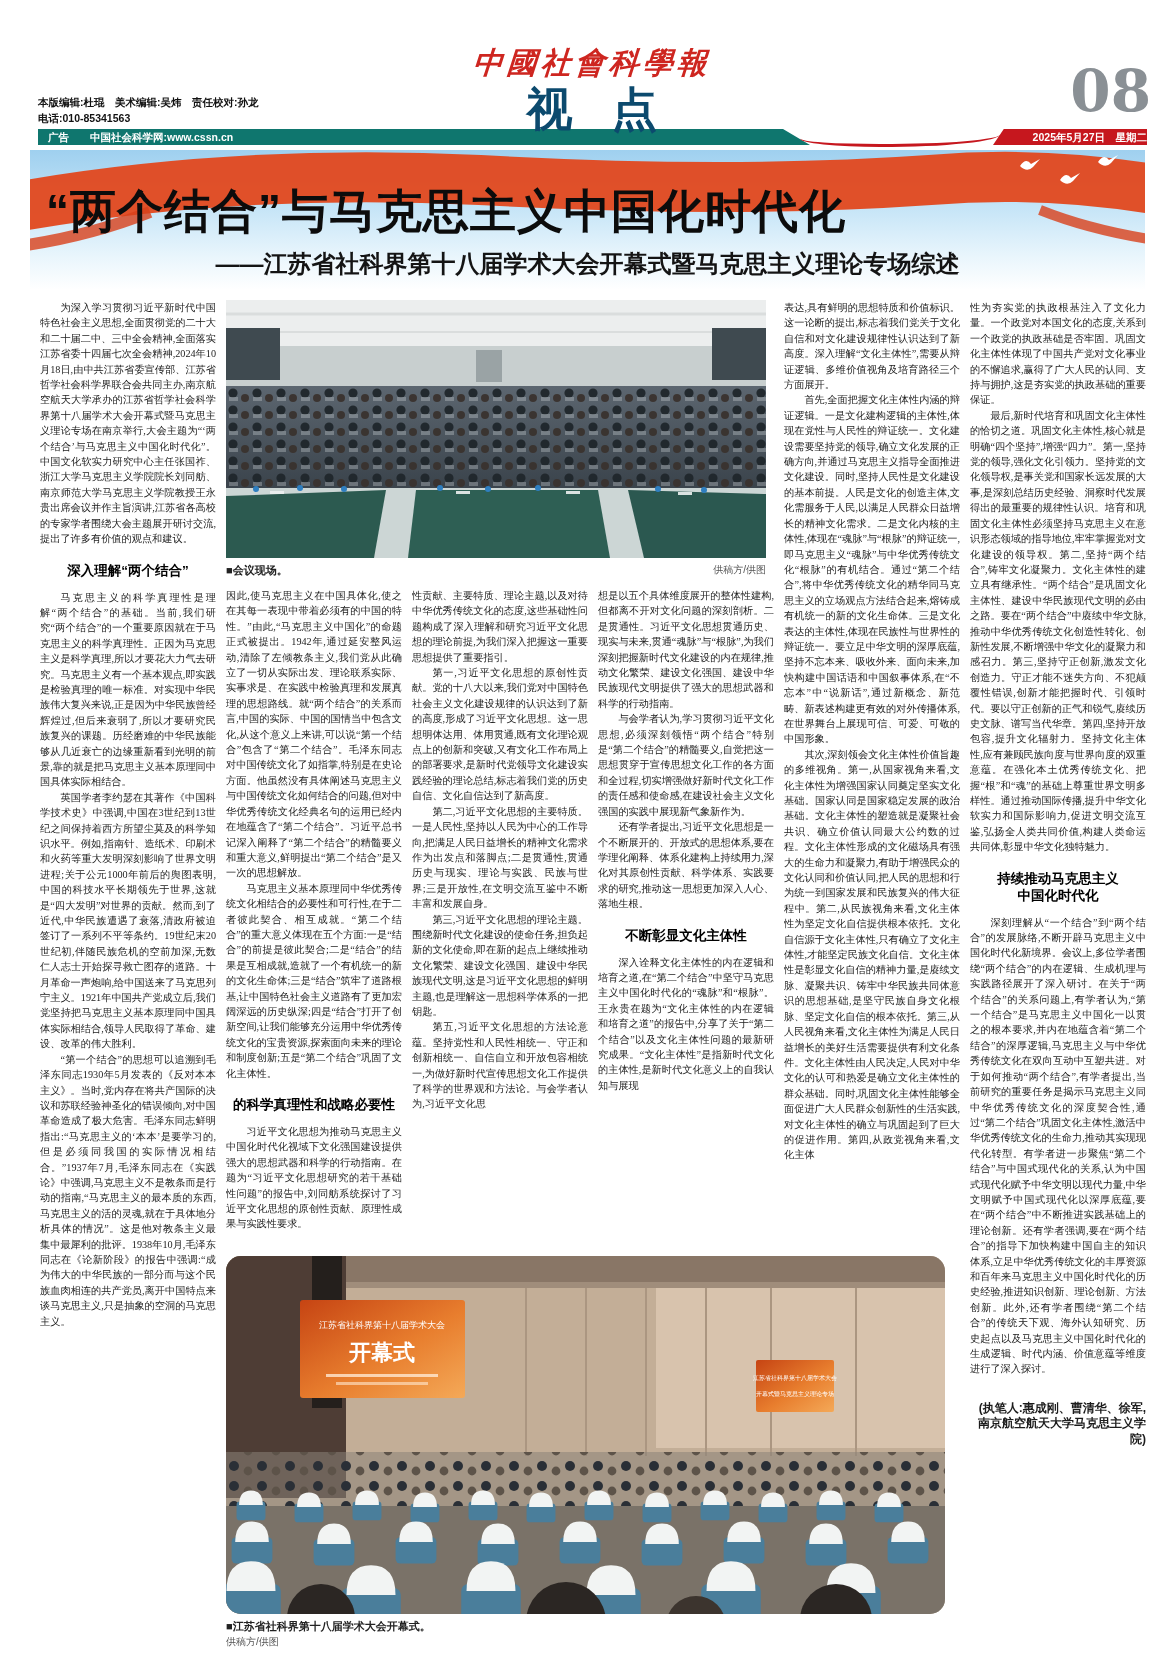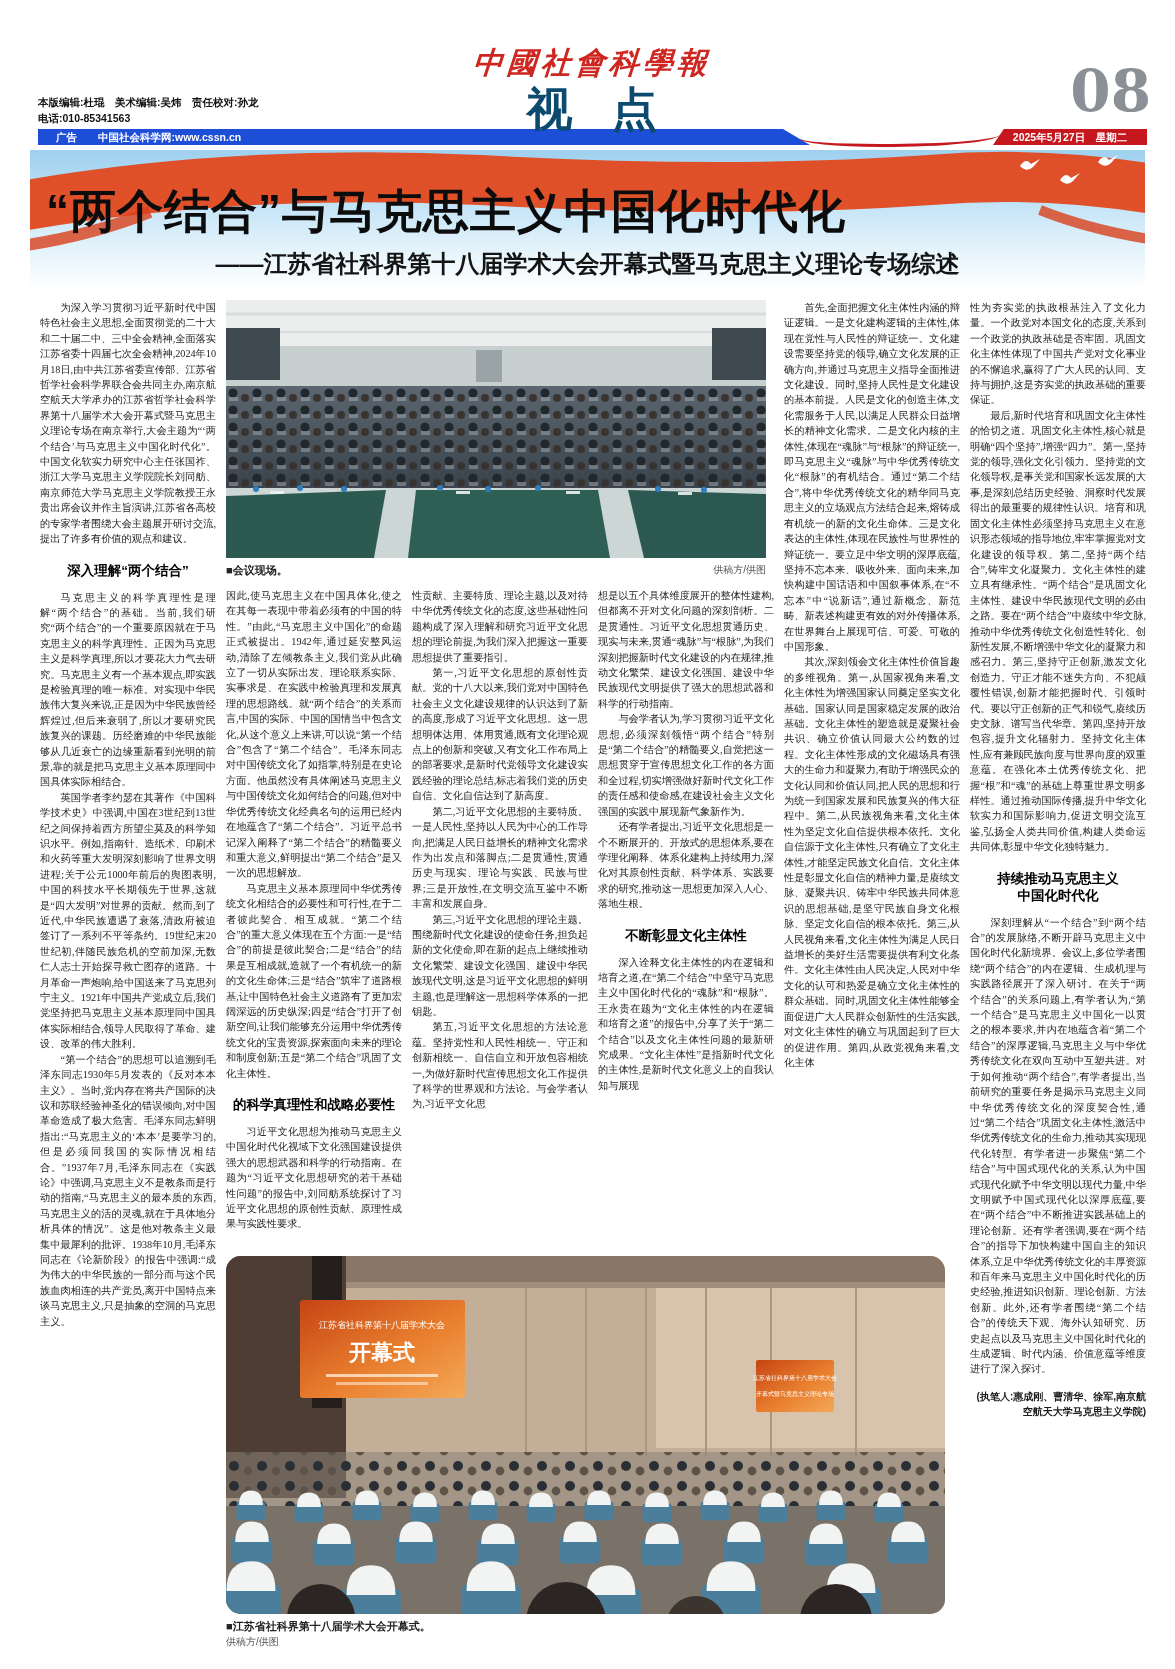--- a/index.html
+++ b/index.html
@@ -1,52 +1,52 @@
 <!DOCTYPE html>
 <html><head>
 <meta charset="utf-8">
 <style>
   html,body{margin:0;padding:0;}
   body{width:1175px;height:1669px;position:relative;background:#ffffff;
        font-family:"Liberation Serif","DejaVu Serif",serif;color:#1c1c1c;overflow:hidden;}
   .abs{position:absolute;}
   
   .ed-lines{left:38px;top:94px;font:700 10.5px/16px "Liberation Sans",sans-serif;color:#111;white-space:pre-line;}
-  .ad-bar{left:38px;top:129px;width:772px;height:16px;background:#1d4ed8;
+  .ad-bar{left:38px;top:129px;width:772px;height:16px;background:#0f766e;
           clip-path:polygon(0 0,96.5% 0,100% 100%,0 100%);
-          font:700 10.5px/16px "Liberation Sans",sans-serif;color:#fff;padding-left:18px;box-sizing:border-box;}
+          font:700 10.5px/16px "Liberation Sans",sans-serif;color:#fff;padding-left:10px;box-sizing:border-box;}
   .swoosh{left:800px;top:126px;width:200px;height:18px;border-bottom:3px solid #c6171e;border-radius:0 0 60% 40%;}
   .masthead{left:392px;top:46px;width:400px;text-align:center;
             font:700 italic 30px/34px "DejaVu Serif",serif;color:#ce2620;letter-spacing:4px;transform:skewX(-4deg);}
   .shidian{left:392px;top:84px;width:400px;text-align:center;
            font:700 46px/50px "DejaVu Serif",serif;color:#0c4a6e;letter-spacing:.85em;text-indent:.85em;}
   .pagenum{right:24px;top:62px;font:700 58px/58px "DejaVu Serif",serif;color:#8a9095;}
   .date-bar{right:28px;top:129px;width:154px;height:16px;background:#c6171e;
             clip-path:polygon(7% 0,100% 0,100% 100%,0 100%);
-            font:700 10.5px/16px "Liberation Sans",sans-serif;color:#fff;text-align:center;}
+            font:700 10.5px/16px "Liberation Sans",sans-serif;color:#fff;text-align:right;}
   
   .banner{left:30px;top:150px;width:1115px;height:140px;overflow:hidden;
           background:linear-gradient(180deg,#9fd0ef 0%,#c4e4f7 40%,#e8f5fc 75%,#ffffff 100%);}
   .banner svg{position:absolute;left:0;top:0;}
   .b-title{position:absolute;left:16px;top:36px;width:100%;text-align:left;
            font:900 46px/50px "Liberation Sans",sans-serif;color:#0c0c0c;letter-spacing:1px;}
   .b-sub{position:absolute;left:0;top:100px;width:100%;text-align:center;
          font:800 24px/28px "Liberation Sans",sans-serif;color:#141414;}
   
   .photo{overflow:hidden;background:#d8dede;}
   .cap-row{font:700 11px/16px "Liberation Sans",sans-serif;color:#222;display:flex;justify-content:space-between;}
   .cap-row .credit{font:400 10px/16px "Liberation Sans",sans-serif;color:#555;}
   
   .col{position:absolute;width:176px;overflow:hidden;font-size:10.2px;line-height:15.4px;
        text-align:justify;color:#1c1c1c;}
   .col p{margin:0;text-indent:2em;}
   .col p.cont{text-indent:0;}
   .col h3{margin:15px 0 11px;font:700 13.5px/17px "Liberation Sans",sans-serif;
           color:#000;text-align:center;white-space:pre-line;}
-  .col p.byline{font-weight:700;text-align:right;text-indent:0;margin-top:12px;font-family:"Liberation Sans",sans-serif;font-size:10px;}
+  .col p.byline{font-weight:700;text-align:right;text-indent:0;margin-top:24px;font-family:"Liberation Sans",sans-serif;font-size:12px;}
 </style>
 </head>
 <body>
 
 <div class="abs ed-lines">本版编辑:杜琨　美术编辑:吴炜　责任校对:孙龙
 电话:010-85341563</div>
 <div class="abs ad-bar">广告　　中国社会科学网:www.cssn.cn</div>
 <div class="abs swoosh"></div>
 <div class="abs masthead">中國社會科學報</div>
 <div class="abs shidian">视点</div>
@@ -227,20 +227,21 @@
     <p>第五,习近平文化思想的方法论意蕴。坚持党性和人民性相统一、守正和创新相统一、自信自立和开放包容相统一,为做好新时代宣传思想文化工作提供了科学的世界观和方法论。与会学者认为,习近平文化思</p>
   </div>
 <div class="col" style="left:598px;top:588px;height:660px;">
     <p class="cont">想是以五个具体维度展开的整体性建构,但都离不开对文化问题的深刻剖析。二是贯通性。习近平文化思想贯通历史、现实与未来,贯通“魂脉”与“根脉”,为我们深刻把握新时代文化建设的内在规律,推动文化繁荣、建设文化强国、建设中华民族现代文明提供了强大的思想武器和科学的行动指南。</p>
     <p>与会学者认为,学习贯彻习近平文化思想,必须深刻领悟“两个结合”特别是“第二个结合”的精髓要义,自觉把这一思想贯穿于宣传思想文化工作的各方面和全过程,切实增强做好新时代文化工作的责任感和使命感,在建设社会主义文化强国的实践中展现新气象新作为。</p>
     <p>还有学者提出,习近平文化思想是一个不断展开的、开放式的思想体系,要在学理化阐释、体系化建构上持续用力,深化对其原创性贡献、科学体系、实践要求的研究,推动这一思想更加深入人心、落地生根。</p>
     <h3>不断彰显文化主体性</h3>
     <p>深入诠释文化主体性的内在逻辑和培育之道,在“第二个结合”中坚守马克思主义中国化时代化的“魂脉”和“根脉”。王永贵在题为“文化主体性的内在逻辑和培育之道”的报告中,分享了关于“第二个结合”以及文化主体性问题的最新研究成果。“文化主体性”是指新时代文化的主体性,是新时代文化意义上的自我认知与展现</p>
   </div>
 <div class="col" style="left:784px;top:300px;height:950px;">
+    <p class="cont">表达,具有鲜明的思想特质和价值标识。这一论断的提出,标志着我们党关于文化自信和对文化建设规律性认识达到了新高度。深入理解“文化主体性”,需要从辩证逻辑、多维价值视角及培育路径三个方面展开。</p>
     <p>首先,全面把握文化主体性内涵的辩证逻辑。一是文化建构逻辑的主体性,体现在党性与人民性的辩证统一。文化建设需要坚持党的领导,确立文化发展的正确方向,并通过马克思主义指导全面推进文化建设。同时,坚持人民性是文化建设的基本前提。人民是文化的创造主体,文化需服务于人民,以满足人民群众日益增长的精神文化需求。二是文化内核的主体性,体现在“魂脉”与“根脉”的辩证统一,即马克思主义“魂脉”与中华优秀传统文化“根脉”的有机结合。通过“第二个结合”,将中华优秀传统文化的精华同马克思主义的立场观点方法结合起来,熔铸成有机统一的新的文化生命体。三是文化表达的主体性,体现在民族性与世界性的辩证统一。要立足中华文明的深厚底蕴,坚持不忘本来、吸收外来、面向未来,加快构建中国话语和中国叙事体系,在“不忘本”中“说新话”,通过新概念、新范畴、新表述构建更有效的对外传播体系,在世界舞台上展现可信、可爱、可敬的中国形象。</p>
     <p>其次,深刻领会文化主体性价值旨趣的多维视角。第一,从国家视角来看,文化主体性为增强国家认同奠定坚实文化基础。国家认同是国家稳定发展的政治基础。文化主体性的塑造就是凝聚社会共识、确立价值认同最大公约数的过程。文化主体性形成的文化磁场具有强大的生命力和凝聚力,有助于增强民众的文化认同和价值认同,把人民的思想和行为统一到国家发展和民族复兴的伟大征程中。第二,从民族视角来看,文化主体性为坚定文化自信提供根本依托。文化自信源于文化主体性,只有确立了文化主体性,才能坚定民族文化自信。文化主体性是彰显文化自信的精神力量,是赓续文脉、凝聚共识、铸牢中华民族共同体意识的思想基础,是坚守民族自身文化根脉、坚定文化自信的根本依托。第三,从人民视角来看,文化主体性为满足人民日益增长的美好生活需要提供有利文化条件。文化主体性由人民决定,人民对中华文化的认可和热爱是确立文化主体性的群众基础。同时,巩固文化主体性能够全面促进广大人民群众创新性的生活实践,对文化主体性的确立与巩固起到了巨大的促进作用。第四,从政党视角来看,文化主体</p>
   </div>
 <div class="col" style="left:970px;top:300px;height:1342px;">
     <p class="cont">性为夯实党的执政根基注入了文化力量。一个政党对本国文化的态度,关系到一个政党的执政基础是否牢固。巩固文化主体性体现了中国共产党对文化事业的不懈追求,赢得了广大人民的认同、支持与拥护,这是夯实党的执政基础的重要保证。</p>
     <p>最后,新时代培育和巩固文化主体性的恰切之道。巩固文化主体性,核心就是明确“四个坚持”,增强“四力”。第一,坚持党的领导,强化文化引领力。坚持党的文化领导权,是事关党和国家长远发展的大事,是深刻总结历史经验、洞察时代发展得出的最重要的规律性认识。培育和巩固文化主体性必须坚持马克思主义在意识形态领域的指导地位,牢牢掌握党对文化建设的领导权。第二,坚持“两个结合”,铸牢文化凝聚力。文化主体性的建立具有继承性。“两个结合”是巩固文化主体性、建设中华民族现代文明的必由之路。要在“两个结合”中赓续中华文脉,推动中华优秀传统文化创造性转化、创新性发展,不断增强中华文化的凝聚力和感召力。第三,坚持守正创新,激发文化创造力。守正才能不迷失方向、不犯颠覆性错误,创新才能把握时代、引领时代。要以守正创新的正气和锐气,赓续历史文脉、谱写当代华章。第四,坚持开放包容,提升文化辐射力。坚持文化主体性,应有兼顾民族向度与世界向度的双重意蕴。在强化本土优秀传统文化、把握“根”和“魂”的基础上尊重世界文明多样性。通过推动国际传播,提升中华文化软实力和国际影响力,促进文明交流互鉴,弘扬全人类共同价值,构建人类命运共同体,彰显中华文化独特魅力。</p>
     <h3>持续推动马克思主义
 中国化时代化</h3>
     <p>深刻理解从“一个结合”到“两个结合”的发展脉络,不断开辟马克思主义中国化时代化新境界。会议上,多位学者围绕“两个结合”的内在逻辑、生成机理与实践路径展开了深入研讨。在关于“两个结合”的关系问题上,有学者认为,“第一个结合”是马克思主义中国化一以贯之的根本要求,并内在地蕴含着“第二个结合”的深厚逻辑,马克思主义与中华优秀传统文化在双向互动中互塑共进。对于如何推动“两个结合”,有学者提出,当前研究的重要任务是揭示马克思主义同中华优秀传统文化的深度契合性,通过“第二个结合”巩固文化主体性,激活中华优秀传统文化的生命力,推动其实现现代化转型。有学者进一步聚焦“第二个结合”与中国式现代化的关系,认为中国式现代化赋予中华文明以现代力量,中华文明赋予中国式现代化以深厚底蕴,要在“两个结合”中不断推进实践基础上的理论创新。还有学者强调,要在“两个结合”的指导下加快构建中国自主的知识体系,立足中华优秀传统文化的丰厚资源和百年来马克思主义中国化时代化的历史经验,推进知识创新、理论创新、方法创新。此外,还有学者围绕“第二个结合”的传统天下观、海外认知研究、历史起点以及马克思主义中国化时代化的生成逻辑、时代内涵、价值意蕴等维度进行了深入探讨。</p>
     <p class="byline">(执笔人:惠成刚、曹清华、徐军,南京航空航天大学马克思主义学院)</p>

